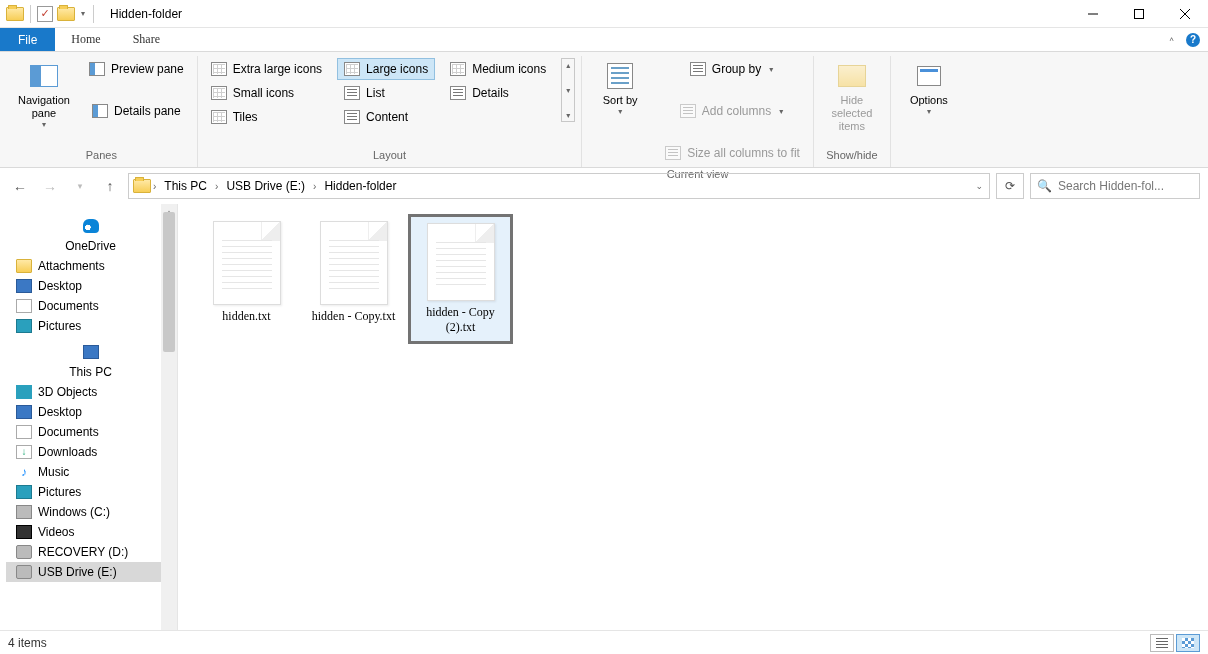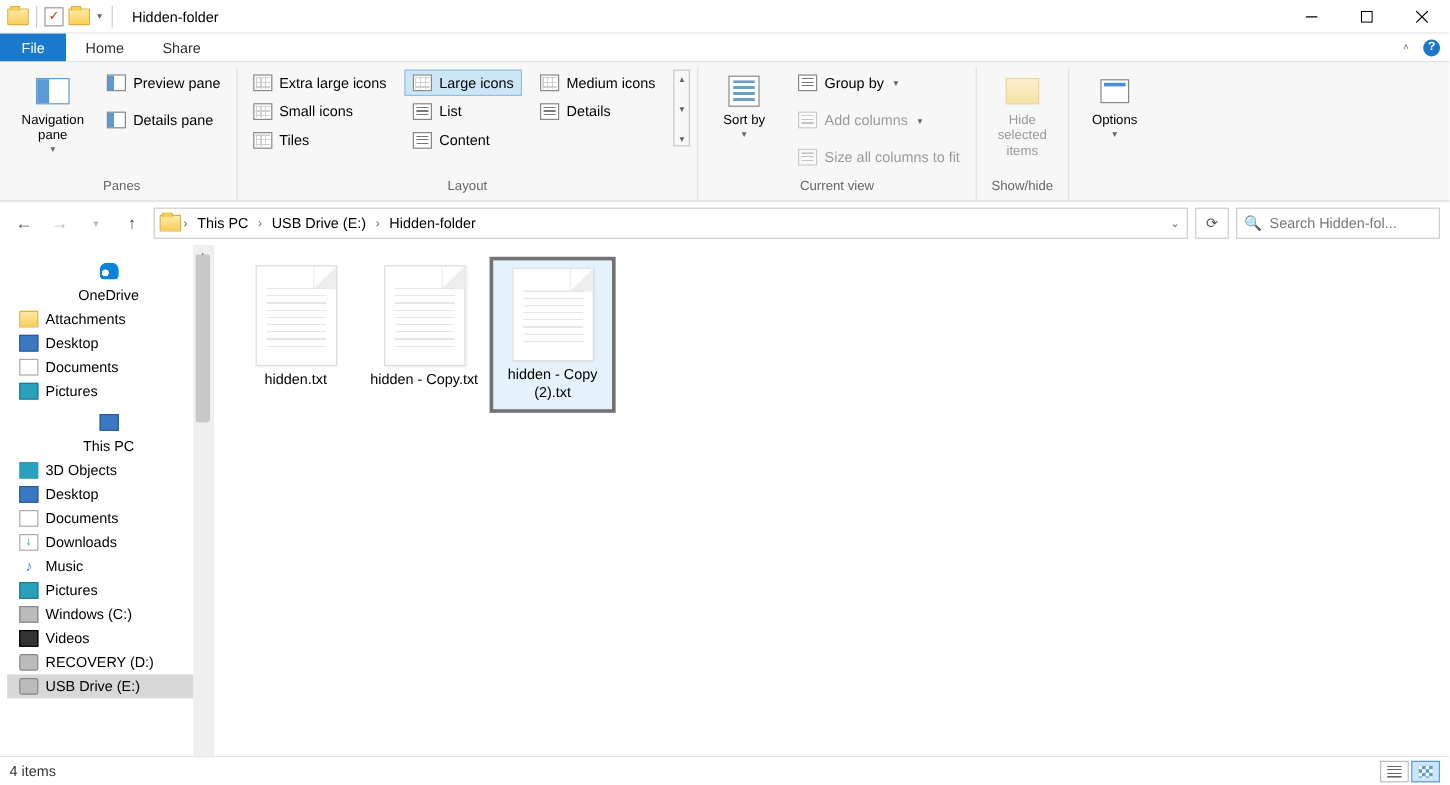--- a/index.html
+++ b/index.html
@@ -10,34 +10,34 @@
 .folder-icon-sm::before { content:""; position:absolute; top:-3px; left:1px; width:7px; height:3px; background:#f7ce57; border:1px solid #d9b23a; border-bottom:none; border-radius:1px 1px 0 0; }
 .qat-sep { width:1px; height:18px; background:#ccc; margin:0 2px; }
 .qat-check { width: 16px; height: 16px; border: 1px solid #999; display:flex; align-items:center; justify-content:center; font-size:11px; color:#c0392b; }
 .chev-down { font-size:8px; color:#666; padding:0 2px; }
 .title-text { margin-left: 8px; font-size: 12px; }
 .win-controls { margin-left: auto; display: flex; }
 .win-btn { width: 46px; height: 28px; display: flex; align-items: center; justify-content: center; }
 .win-btn svg { width: 10px; height: 10px; }
 .menubar { height: 24px; display: flex; align-items: stretch; border-bottom: 1px solid #dadada; }
 .file-tab { background: #1979ca; color: #fff; padding: 0 18px; display: flex; align-items: center; font-size: 12px; }
-.menu-tab { padding: 0 16px; display: flex; align-items: center; font-size: 12px; color: #333; }
+.menu-tab { padding: 0 16px; display: flex; align-items: center; font-size: 12px; color: #333; font-family: Liberation Serif, serif; }
 .menu-tab.active { background: #f7f7f7; border: 1px solid #dadada; border-bottom: 1px solid #f7f7f7; margin-bottom: -1px; margin-top: 48px; }
 .menubar .right { margin-left:auto; display:flex; align-items:center; padding-right:8px; gap:10px; }
 .help-icon { width:14px; height:14px; border-radius:50%; background:#1979ca; color:#fff; display:flex; align-items:center; justify-content:center; font-size:10px; font-weight:bold; }
 .ribbon { background: #f7f7f7; border-bottom: 1px solid #dadada; display: flex; padding: 4px 6px 0 6px; height: 116px; }
 .ribbon-group { display: flex; flex-direction: column; align-items: center; padding: 2px 6px 0 6px; border-right: 1px solid #e2e2e2; }
 .ribbon-group:last-child { border-right: none; }
 .group-body { flex: 1; display: flex; align-items: flex-start; gap: 6px; }
 .group-label { font-size: 11px; color: #666; padding: 4px 0 6px 0; }
 .big-btn { display: flex; flex-direction: column; align-items: center; width: 64px; padding-top: 2px; font-size: 11px; text-align:center; line-height:1.2; }
 .big-btn .iconbox { width: 32px; height: 32px; margin-bottom: 2px; display:flex; align-items:center; justify-content:center; }
 .navpane-icon { width:28px; height:22px; border:1px solid #5b9bd5; background:#fff; position:relative; }
 .navpane-icon::before { content:""; position:absolute; left:0; top:0; bottom:0; width:10px; background:#5b9bd5; }
-.small-btn-row { display:flex; flex-direction:column; gap:9px; }
+.small-btn-row { display:flex; flex-direction:column; gap:20px;align-items:center; }
 .small-btn { display:flex; align-items:center; gap:6px; padding: 3px 6px; font-size: 12px; white-space:nowrap; border: 1px solid transparent; }
 .small-btn.selected { background:#cde6f7; border:1px solid #92c0e0; }
 .chk { width:13px; height:13px; border:1px solid #333; display:inline-flex; align-items:center; justify-content:center; font-size:10px; }
 .chk.checked::after { content:"✓"; color:#000; line-height:1; }
 .mini-icon { width:16px; height:14px; display:inline-block; border:1px solid #888; background:#fff; position:relative; }
 .mini-icon.grid::before { content:""; position:absolute; inset:1px; background: repeating-linear-gradient(#888 0 1px, transparent 1px 4px), repeating-linear-gradient(90deg,#888 0 1px, transparent 1px 4px); opacity:.4; }
 .mini-icon.list::before { content:""; position:absolute; inset:2px; background: repeating-linear-gradient(#777 0 1px, transparent 1px 3px); }
 .mini-icon.pane::before { content:""; position:absolute; left:0; top:0; bottom:0; width:5px; background:#5b9bd5; }
 .layout-cols { display:flex; gap:8px; }
 .layout-col { display:flex; flex-direction:column; gap:2px; }
@@ -78,21 +78,21 @@
 .ticon.pic { background:#2aa0bd; border:1px solid #1c7a90; }
 .ticon.vid { background:#333; border:1px solid #000; }
 .ticon.win { background:#bbb; border:1px solid #888; position:relative; }
 .ticon.cube { background:#2aa0bd; }
 .files { flex:1; padding: 10px 16px; display:flex; align-content:flex-start; flex-wrap:wrap; gap: 2px; }
 .file-item { width: 105px; height: 130px; display:flex; flex-direction:column; align-items:center; padding:6px; text-align:center; font-size:12px; border:1px solid transparent; }
 .file-item.sel { background:#e5f1fb; border:3px solid #737373; }
 .file-thumb { width: 68px; height: 84px; background:#fff; border:1px solid #ddd; position:relative; margin-bottom:4px; box-shadow: 1px 1px 2px rgba(0,0,0,.08); }
 .file-thumb::before { content:""; position:absolute; right:0; top:0; width:18px; height:18px; background:linear-gradient(135deg, transparent 49%, #eee 50%); border-left:1px solid #eee; border-bottom:1px solid #eee; }
 .file-thumb::after { content:""; position:absolute; left:8px; right:8px; top:18px; bottom:10px; background: repeating-linear-gradient(#e6e6e6 0 1px, transparent 1px 6px); }
-.file-name { line-height:1.25; }
+.file-name { line-height:1.25;font-family:Liberation Serif, serif; }
 .statusbar { height: 24px; border-top:1px solid #e5e5e5; display:flex; align-items:center; padding: 0 8px; font-size:12px; color:#333; }
 .view-toggle { margin-left:auto; display:flex; gap:2px; }
 .vt { width:24px; height:18px; border:1px solid #bbb; display:flex; align-items:center; justify-content:center; }
 .vt.active { background:#cde6f7; border-color:#5b9bd5; }
 .vt-lines { width:12px; height:10px; background:repeating-linear-gradient(#666 0 1px, transparent 1px 3px); }
 .vt-grid { width:12px; height:10px; background: conic-gradient(#5b9bd5 0 25%, #fff 0 50%, #5b9bd5 0 75%, #fff 0); background-size:6px 6px; }
 </style>
 </head>
 <body>
 

